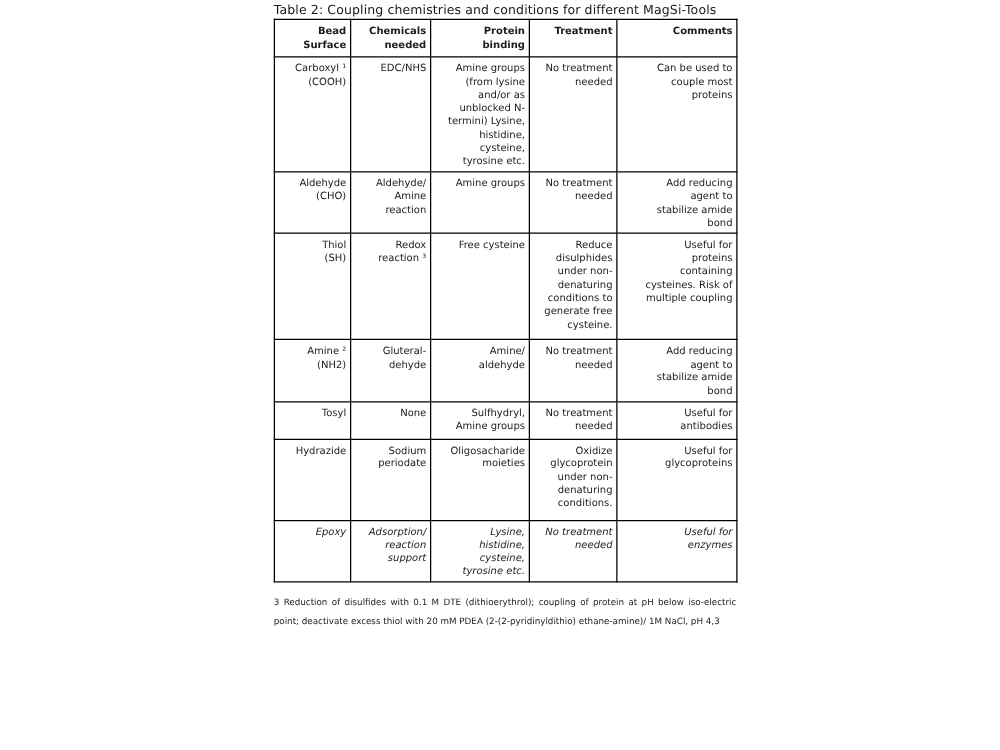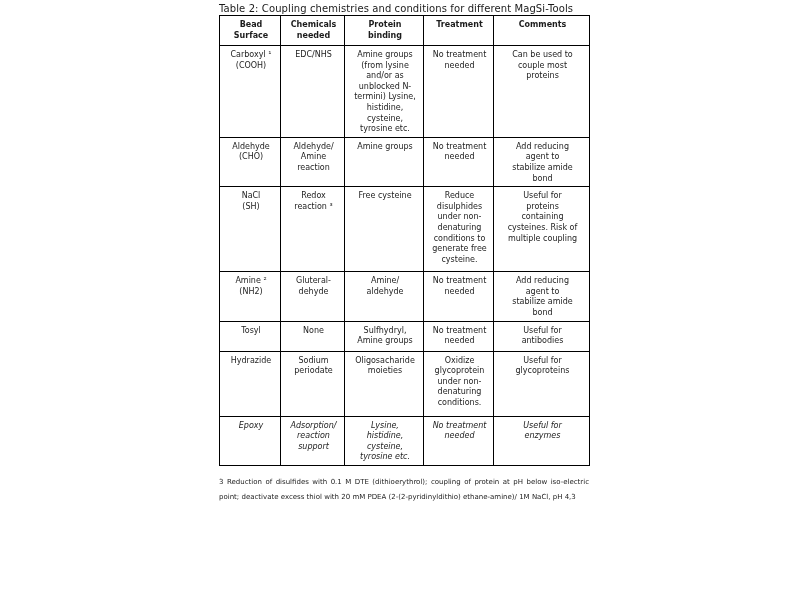--- a/index.html
+++ b/index.html
@@ -25,21 +25,21 @@
     color: #1a1a1a;
   }
   table.mag-table {
     border-collapse: collapse;
     table-layout: fixed;
     width: 370px;
   }
   .mag-table th, .mag-table td {
     border: 1px solid #000;
     vertical-align: top;
-    text-align: center;
+    text-align: right;
     padding: 4px 3px 2px 5px;
     font-size: 8px;
     line-height: 10.6px;
     white-space: pre-line;
     color: #1c1c1c;
   }
   .mag-table th { font-weight: bold; }
   col.c1 { width: 61px; }
   col.c2 { width: 64px; }
   col.c3 { width: 79px; }
@@ -118,21 +118,21 @@
 reaction</td>
         <td>Amine groups</td>
         <td>No treatment
 needed</td>
         <td>Add reducing
 agent to
 stabilize amide
 bond</td>
       </tr>
       <tr class="r3">
-        <td>NaCl
+        <td>Thiol
 (SH)</td>
         <td>Redox
 reaction ³</td>
         <td>Free cysteine</td>
         <td>Reduce
 disulphides
 under non-
 denaturing
 conditions to
 generate free

